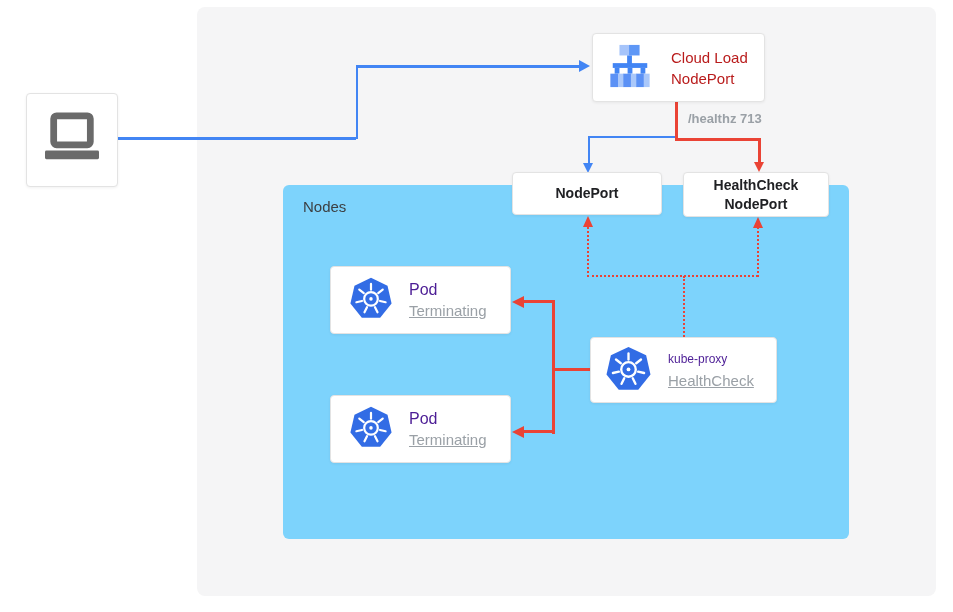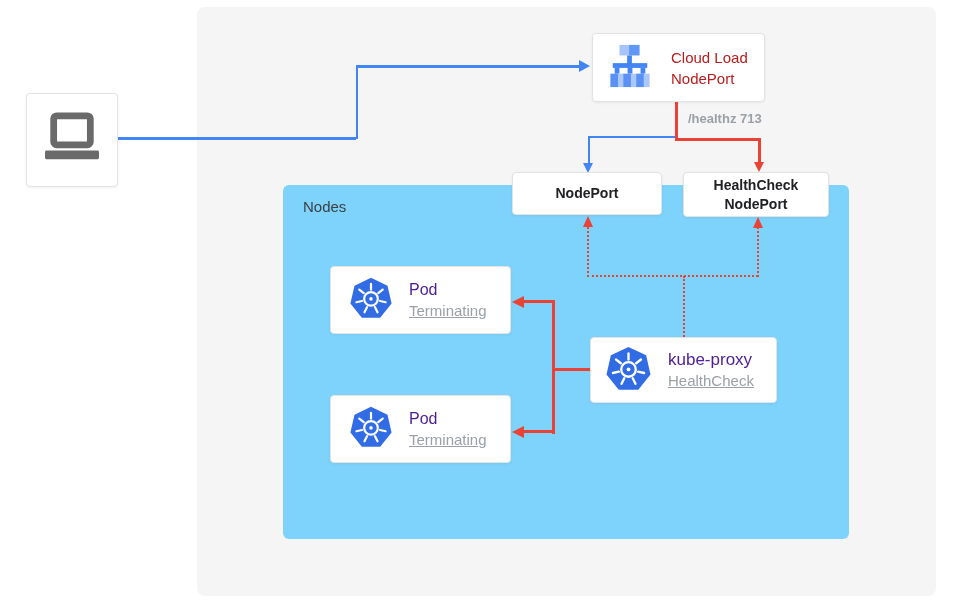--- a/index.html
+++ b/index.html
@@ -214,18 +214,18 @@
           <line x1="70.5" y1="56.7" x2="83.2" y2="59.6"></line>
           <line x1="59.1" y1="70.9" x2="64.8" y2="82.6"></line>
           <line x1="40.9" y1="70.9" x2="35.2" y2="82.6"></line>
           <line x1="29.5" y1="56.7" x2="16.8" y2="59.6"></line>
           <line x1="33.6" y1="38.9" x2="23.4" y2="30.8"></line>
         </g>
         <circle cx="50" cy="52" r="4" fill="#fff"></circle>
       </svg>
     </span>
     <div class="svc-text">
-      <div class="svc-title" style="font-size:17px;">kube-proxy</div>
+      <div class="svc-title" style="font-size:12px;">kube-proxy</div>
       <div class="svc-sub">HealthCheck</div>
     </div>
   </div>
 
 </div>
 
 </body></html>

